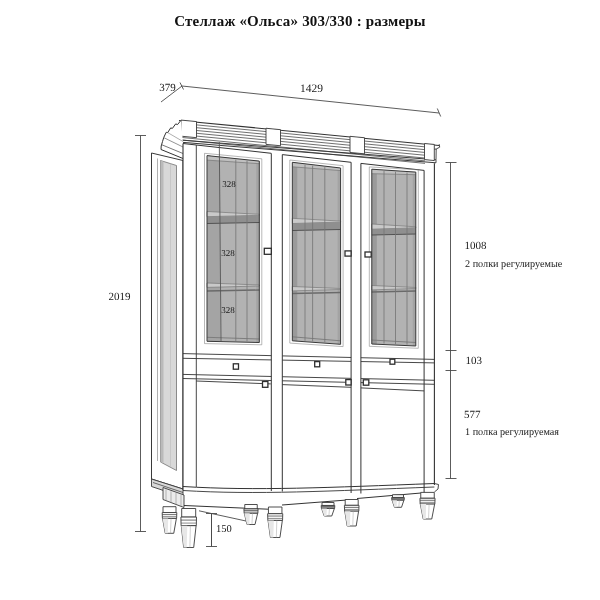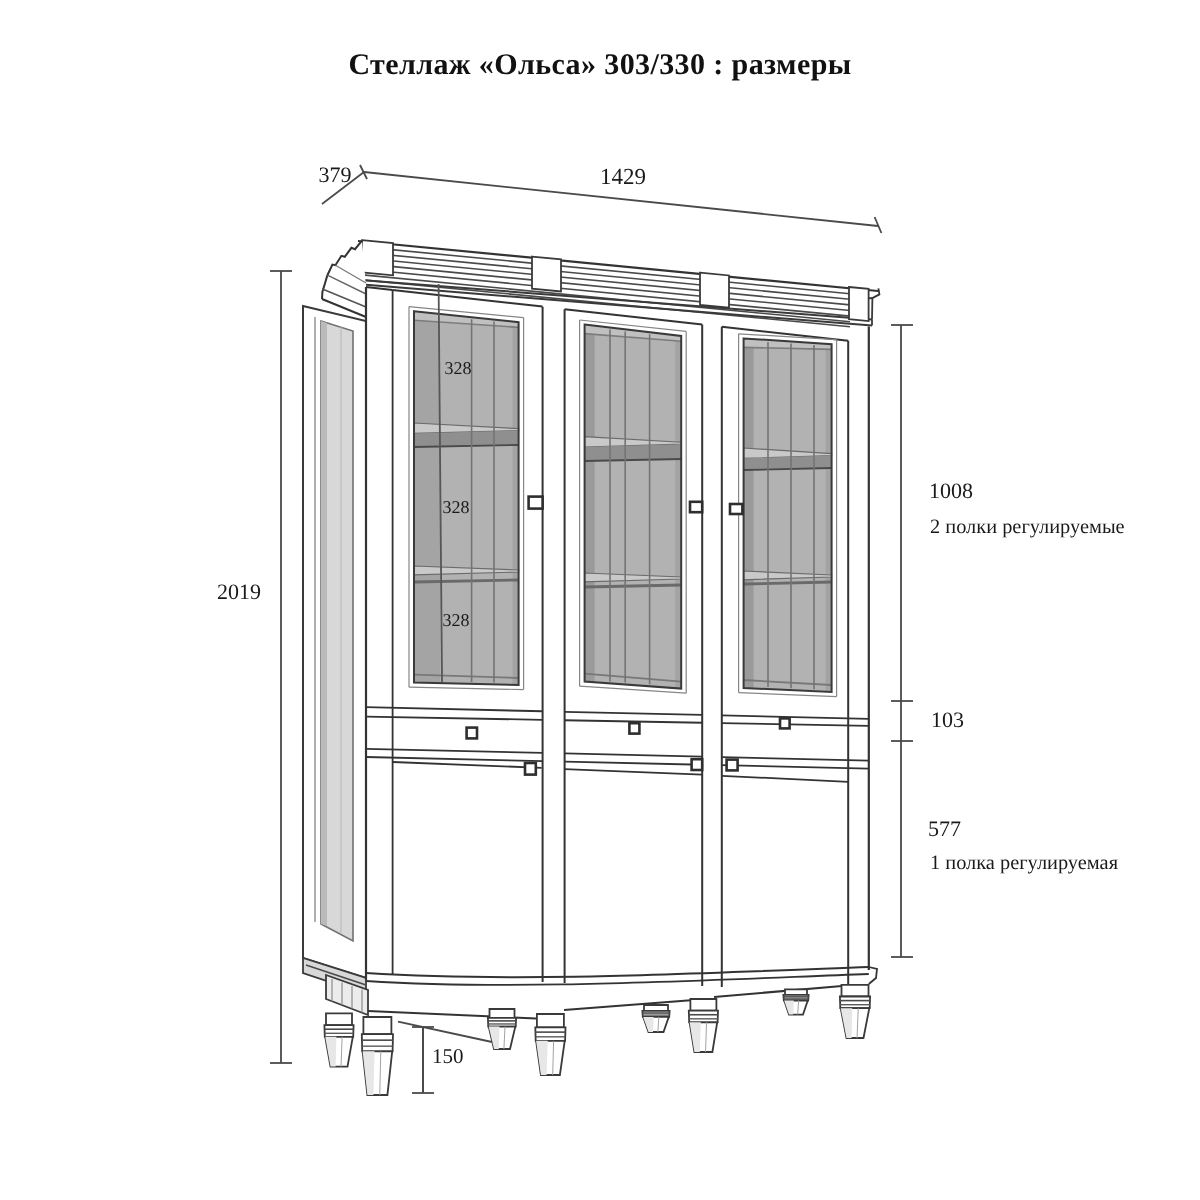--- a/index.html
+++ b/index.html
@@ -1,19 +1,19 @@
 <!DOCTYPE html>
 <html><head>
 <meta charset="utf-8">
 <style>
 html,body{margin:0;padding:0;background:#ffffff;width:600px;height:600px;overflow:hidden;}
 body{filter:grayscale(1);}
 .title{position:absolute;top:13px;left:0;width:600px;text-align:center;
 font-family:"Liberation Serif",serif;font-weight:bold;font-size:15px;color:#111;
-letter-spacing:0.2px;margin-top:12px;}
+letter-spacing:0.2px;}
 svg{position:absolute;top:0;left:0;}
 </style>
 </head>
 <body>
 <div class="title">Стеллаж «Ольса» 303/330 : размеры</div>
 <svg width="600" height="600" viewBox="0 0 600 600" text-rendering="geometricPrecision" shape-rendering="geometricPrecision">
 <polygon points="151.5,153 183,160.5 183,489 151.5,479" fill="#ffffff" stroke="#3a3a3a" stroke-width="1.0"></polygon>
 <polygon points="160.5,160.5 176.5,165.5 176.5,470.5 160.5,462" fill="#d7d8da" stroke="#707174" stroke-width="0.8"></polygon>
 <polygon points="160.5,160.5 163.5,161.5 163.5,463 160.5,462" fill="#b9babc" stroke="none" stroke-width="1.0"></polygon>
 <line x1="157.5" y1="158.5" x2="157.5" y2="461" stroke="#8d8e90" stroke-width="0.7"></line>

